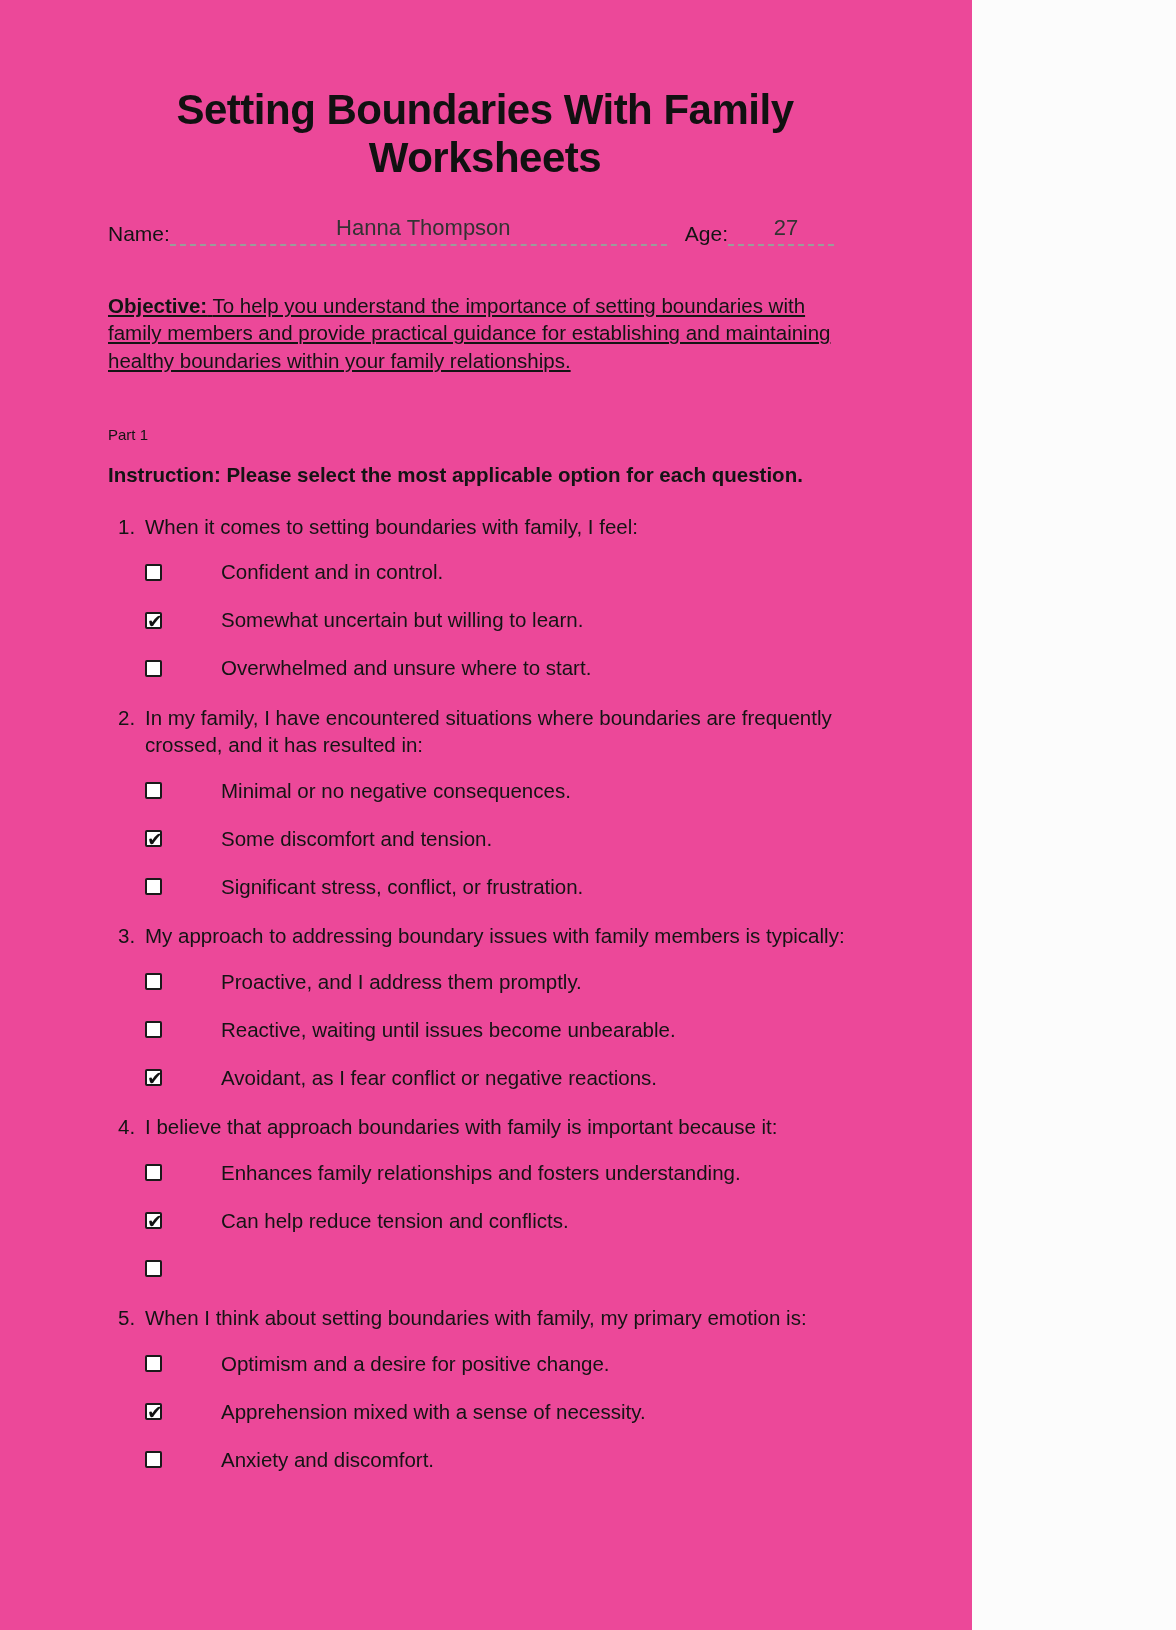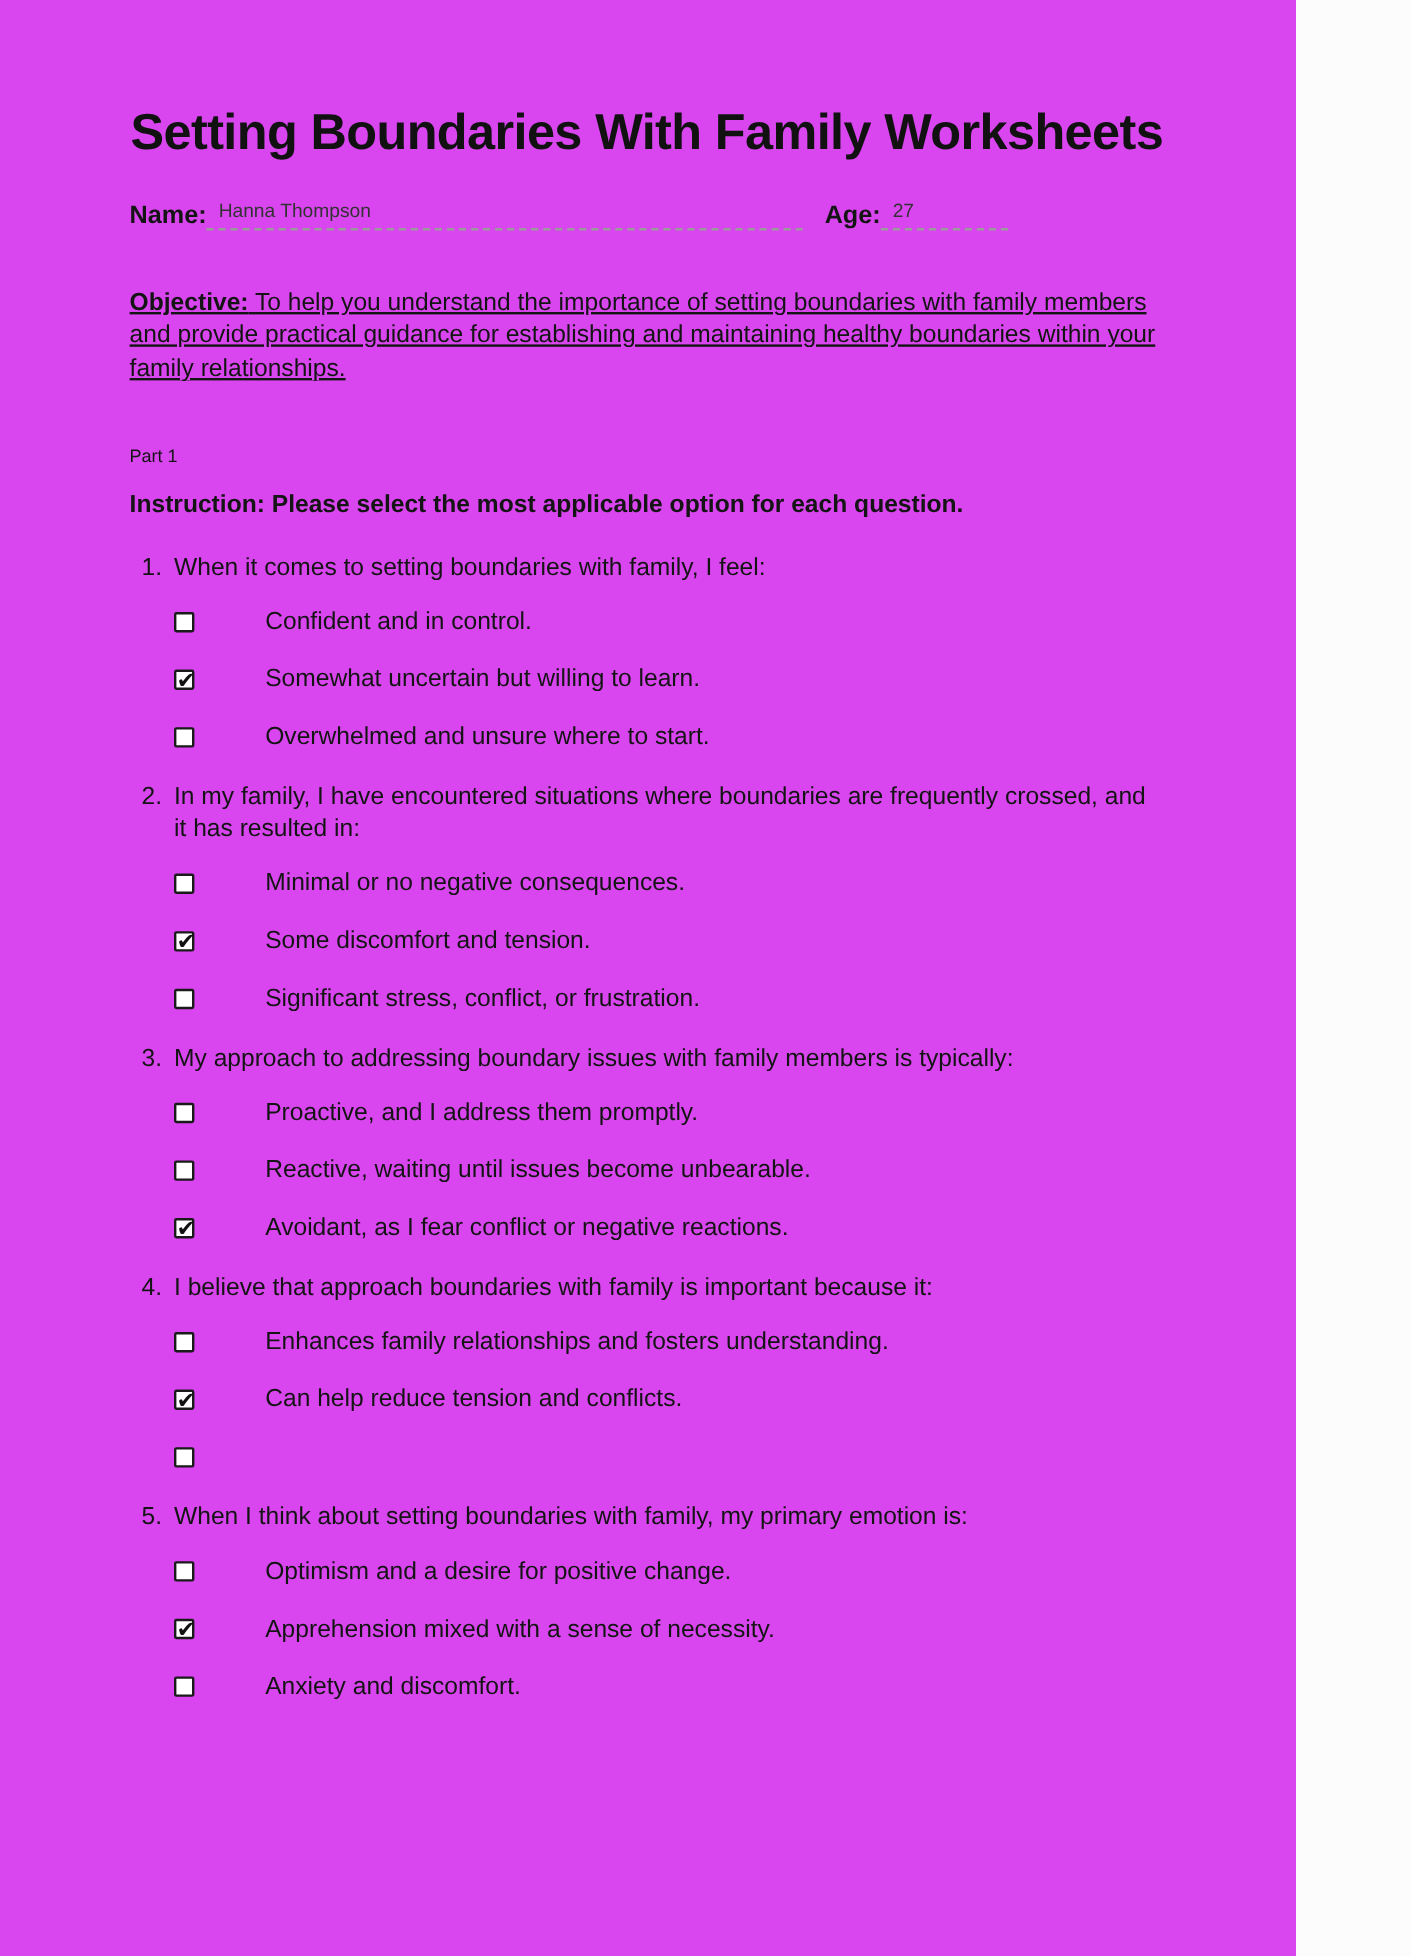--- a/index.html
+++ b/index.html
@@ -1,50 +1,51 @@
 <!DOCTYPE html>
 <html><head>
 <meta charset="utf-8">
 <style>
   * { box-sizing: border-box; }
   html, body { margin: 0; padding: 0; background: #fcfcfc; }
   .page {
-    width: 1080px;
+    width: 972px;
     height: 1630px;
-    background: #d946ef;
+    background: #ec4899;
     padding: 86px 110px 40px 108px;
     font-family: "Liberation Sans", sans-serif;
     color: #141414;
     overflow: hidden;
   }
   .title {
     font-size: 42px;
     font-weight: bold;
     text-align: center;
     letter-spacing: -0.5px;
     margin: 0 0 34px 0;
     color: #111;
   }
   .name-row {
     display: flex;
     align-items: flex-end;
     margin: 0 0 46px 0;
   }
   .field-label {
-    font-weight: bold;
+    font-weight: normal;
     font-size: 21px;
     white-space: nowrap;
     text-align: right;
   }
   .fill {
     border-bottom: 2px dashed #9b9b9b;
-    font-size: 16px;
+    font-size: 22px;
     color: #333;
     padding: 0 0 4px 10px;
     line-height: 1.1;
+    text-align: center;
   }
   .name-fill { width: 497px; margin-right: 18px; }
   .age-fill { width: 106px; }
   .objective {
     font-size: 20.5px;
     line-height: 1.33;
     max-width: 915px;
     margin: 0 0 52px 0;
     text-decoration: underline;
   }

